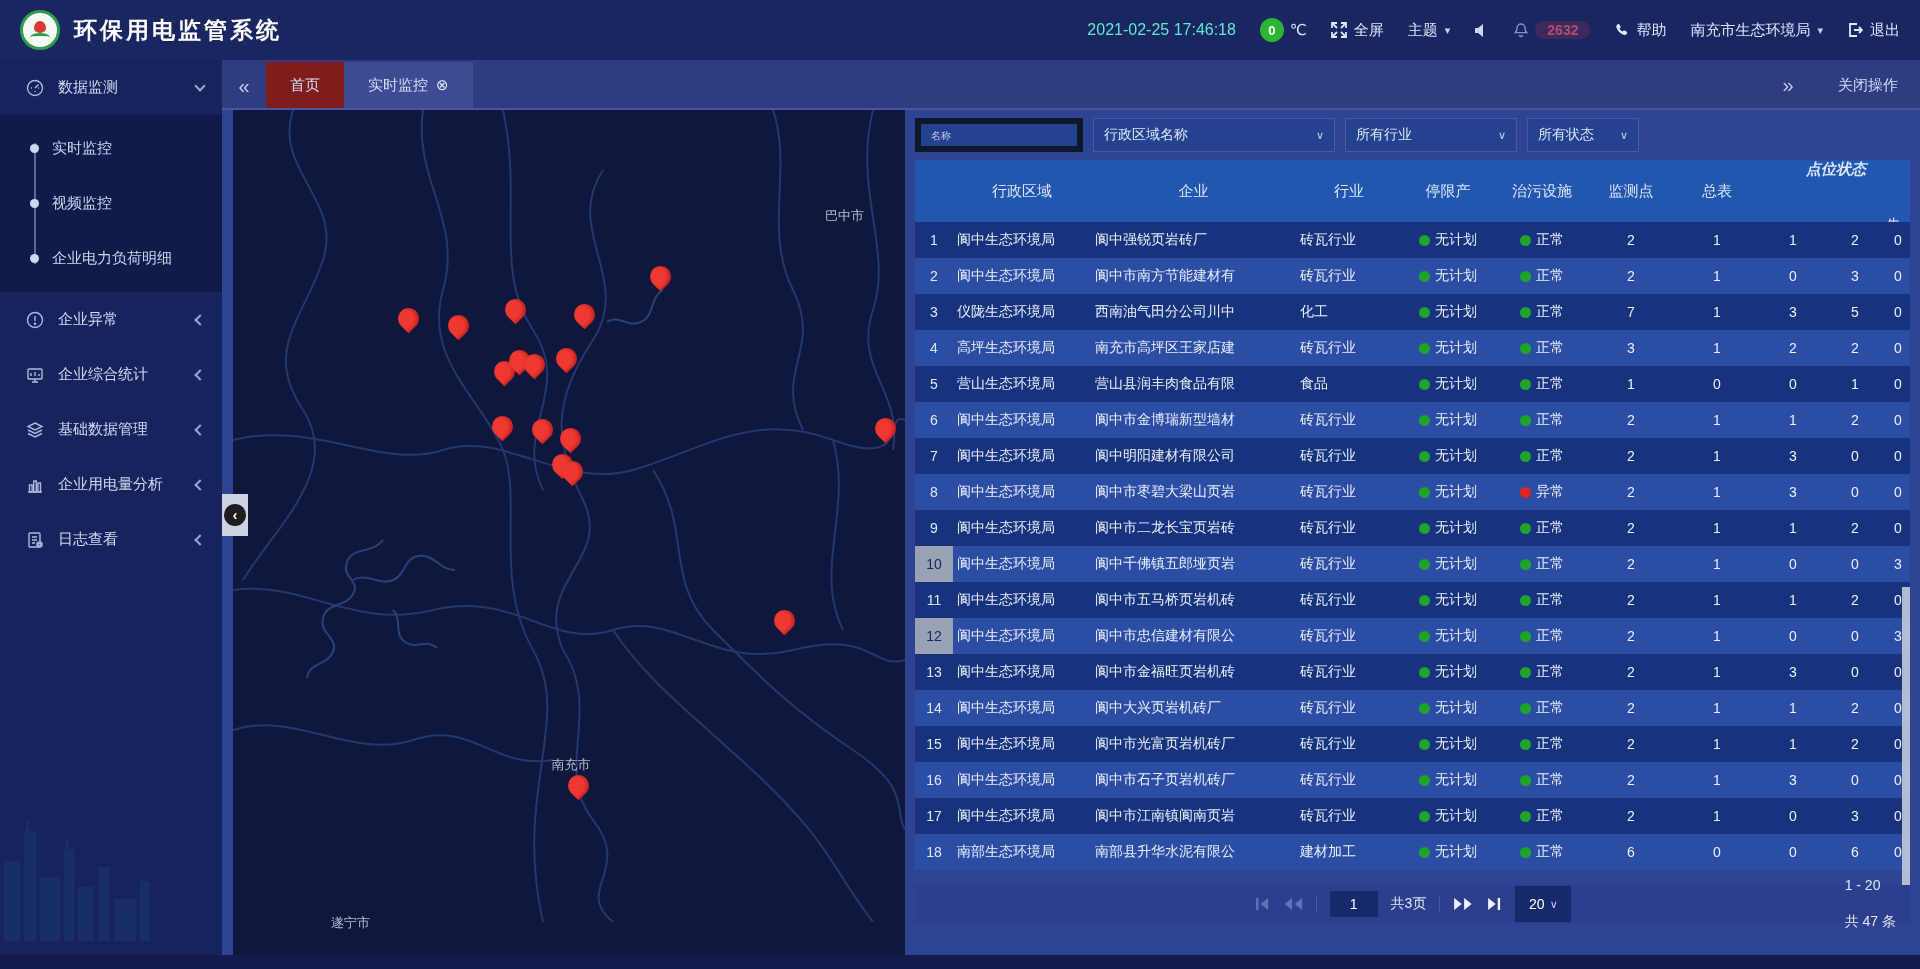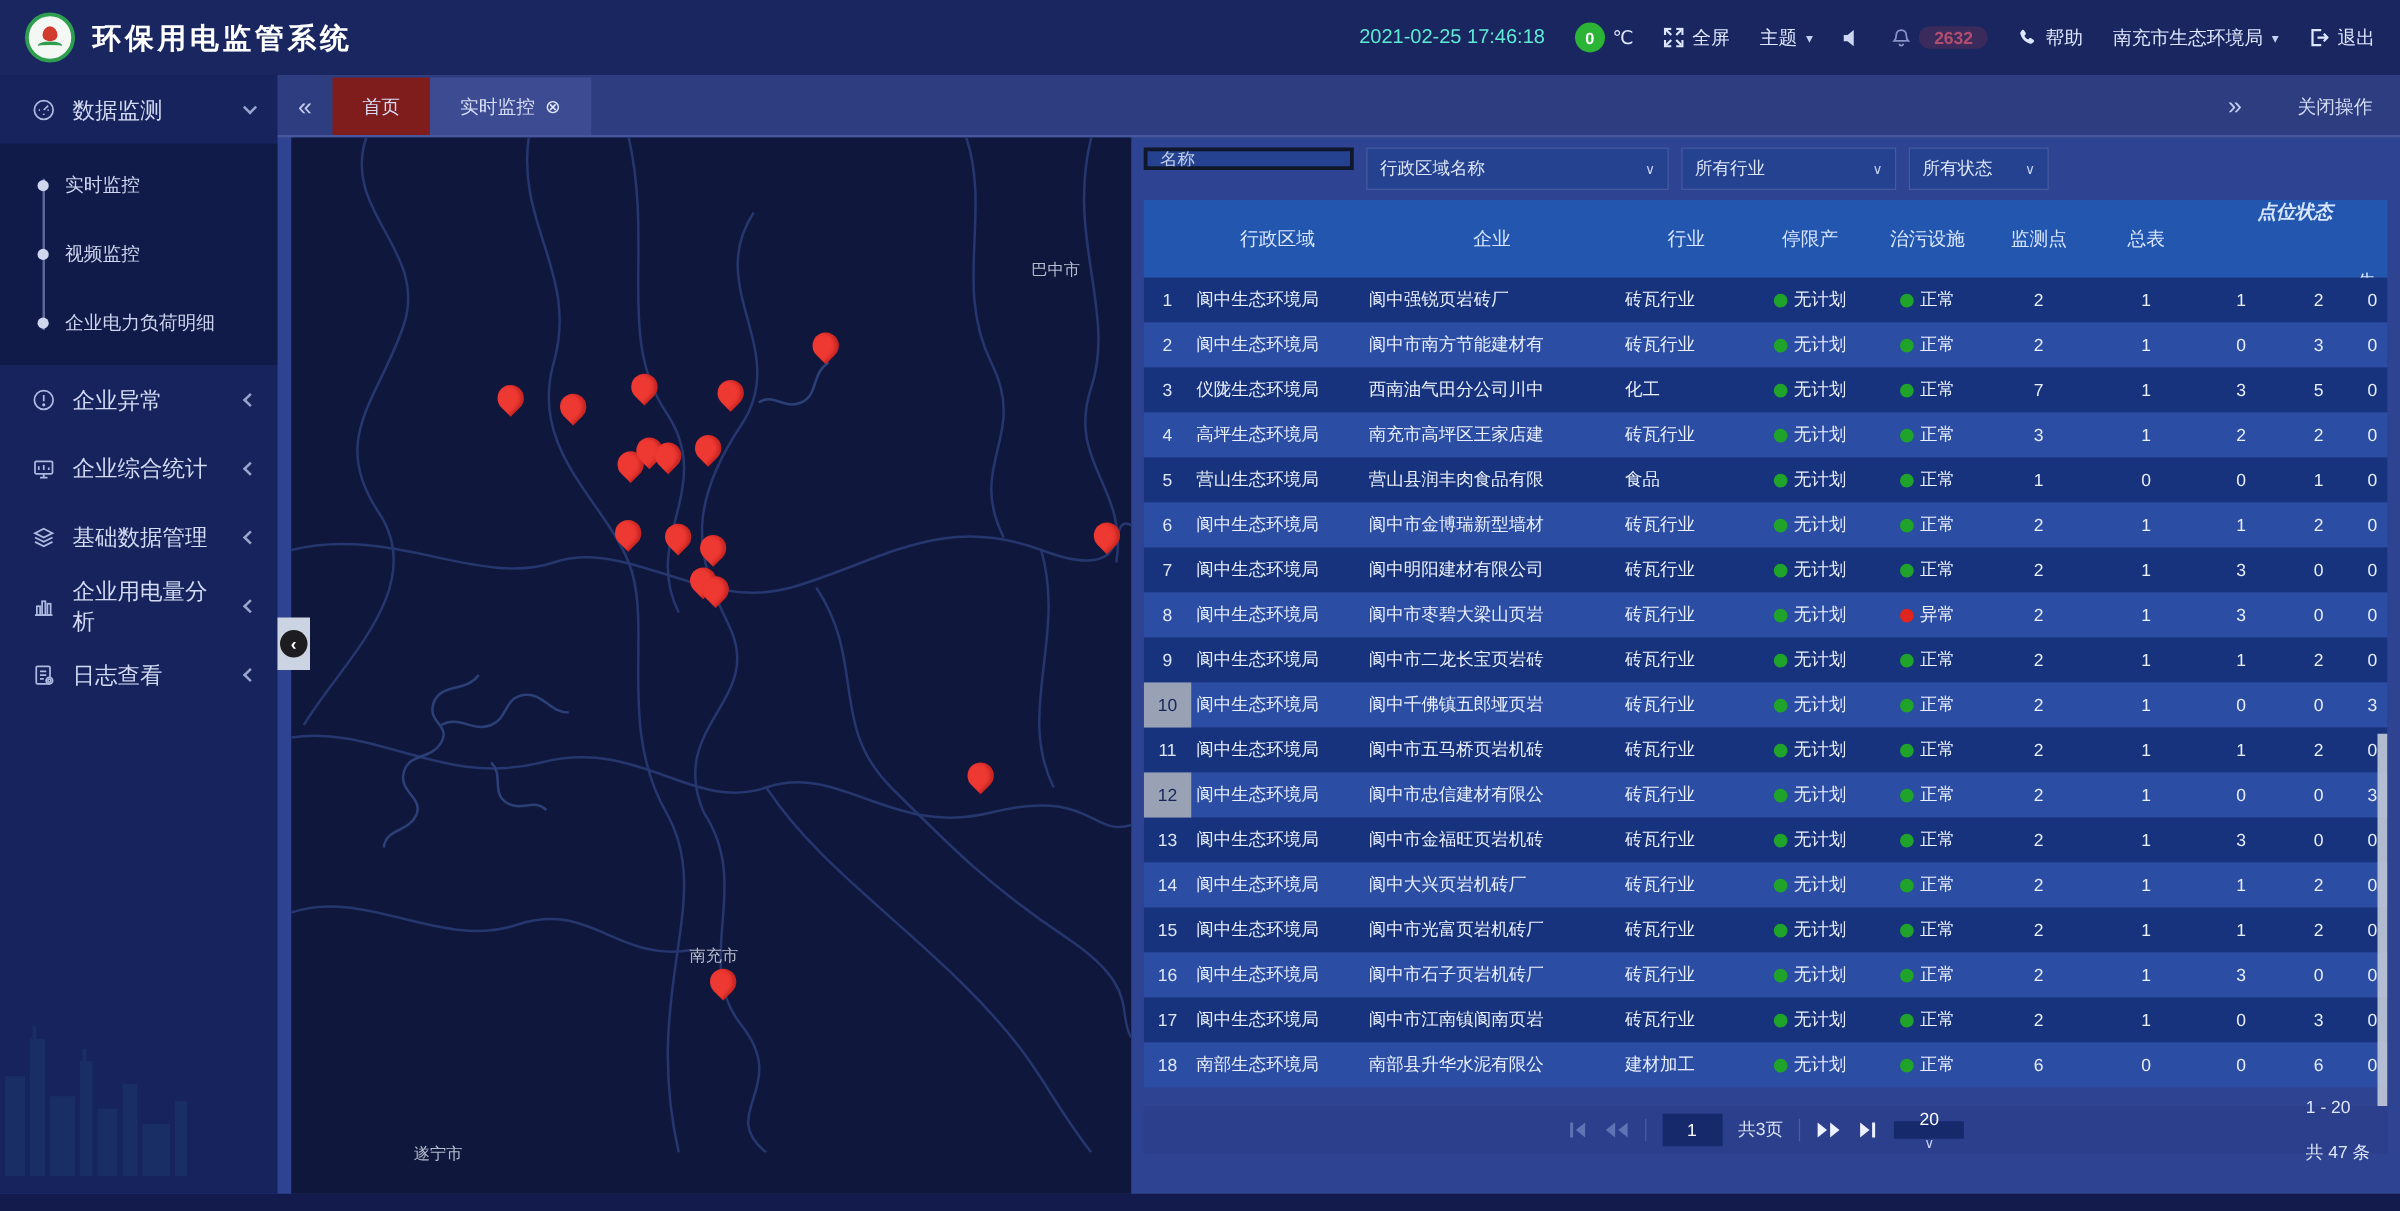--- a/index.html
+++ b/index.html
@@ -23,21 +23,21 @@
   .hbtn svg { display:block; }
   .caret { font-size:11px; color:#c6d0f0; }
   .pill { background:#3a2b5c; color:#b14d6e; font-weight:bold; font-size:14px; border-radius:10px; padding:1px 12px; }
   .bell { color:#8b94c8; display:flex; align-items:center; gap:6px; }
 
   
   .shell { flex:1; display:flex; min-height:0; }
 
   
   .sidebar { width:222px; flex:0 0 222px; background:#16235c; position:relative; overflow:hidden; }
-  .m-item { height:55px; display:flex; align-items:center; padding:0 18px 0 26px; color:#d3daf3; font-size:18px;
+  .m-item { height:55px; display:flex; align-items:center; padding:0 18px 0 26px; color:#d3daf3; font-size:15px;
     cursor:pointer; gap:14px; }
   .m-item svg { flex:0 0 18px; }
   .m-item .lbl { flex:1; }
   .chev { width:8px; height:8px; border-right:2px solid #9aa5cf; border-bottom:2px solid #9aa5cf; display:inline-block; }
   .chev.down { transform:rotate(45deg); margin-top:-4px; }
   .chev.left { transform:rotate(135deg); }
   .submenu { background:#111b49; padding:6px 0; position:relative; }
   .s-item { height:55px; display:flex; align-items:center; padding-left:52px; color:#cdd5f0; font-size:15px;
     cursor:pointer; position:relative; }
   .s-item::before { content:""; position:absolute; left:30px; top:50%; width:9px; height:9px; margin-top:-5px;
@@ -72,22 +72,22 @@
     box-shadow:inset -2px -2px 3px rgba(120,0,0,.35); cursor:pointer; }
   .maplabel { position:absolute; color:#b6bdcf; font-size:13px; transform:translate(-50%,-50%); white-space:nowrap; }
   .handle { position:absolute; left:-11px; top:45.5%; width:26px; height:42px; background:#ccd3e2; cursor:pointer;
     display:flex; align-items:center; justify-content:center; }
   .handle i { width:22px; height:22px; border-radius:50%; background:#1d1d1f; color:#fff; display:flex;
     align-items:center; justify-content:center; font-style:normal; font-size:14px; font-weight:bold; }
 
   
   .panel { flex:1; margin:0 10px; display:flex; flex-direction:column; min-width:0; padding-bottom:32px; }
   .filters { display:flex; gap:10px; margin:8px 0 6px; }
-  .f-input { width:168px; height:18px; background:#24428f; border:3px solid #0f172a; color:#e2e9fb;
-    font-size:14px; padding:0 10px; outline:none; font-family:inherit; }
+  .f-input { width:168px; height:34px; background:#24428f; border:6px solid #0f172a; color:#e2e9fb;
+    font-size:10px; padding:0 10px; outline:none; font-family:inherit; }
   .f-input::placeholder { color:#c2cdea; }
   .f-select { height:34px; background:#24428f; border:1px solid #46599e; color:#dde5f9; font-size:14px;
     display:flex; align-items:center; justify-content:space-between; padding:0 10px; cursor:pointer; }
   .w1{width:242px;} .w2{width:172px;} .w3{width:112px;}
 
   .table { flex:1; display:flex; flex-direction:column; min-height:0; margin-top:2px; }
   .thead { height:62px; flex:0 0 62px; background:#2356ae; color:#d9e6ff; font-size:15px; display:flex; }
   .th { display:flex; align-items:center; justify-content:center; }
   .grp { flex:1; display:flex; flex-direction:column; }
   .grp-top { height:30px; display:flex; align-items:center; justify-content:center; font-style:italic; font-weight:bold; }
@@ -108,22 +108,22 @@
   .dot.green { background:#1fa32b; } .dot.red { background:#e0251f; }
   .td.stat-cell { justify-content:center; }
   .scrollthumb { position:absolute; right:0; top:55%; width:8px; height:45%; background:#c2cad8; opacity:.9; cursor:grab; }
 
   .pager { height:38px; flex:0 0 38px; background:#2b3f8c; position:relative; display:flex; align-items:center; }
   .pager-center { position:absolute; left:50%; transform:translateX(-50%); display:flex; align-items:center; gap:13px; }
   .pgbtn { display:flex; align-items:center; cursor:pointer; }
   .sep { width:1px; height:18px; background:#4a5da8; }
   .pg-input { width:48px; height:26px; background:#16296a; border:none; color:#fff; text-align:center; font-size:14px; font-family:inherit; }
   .pg-label { color:#dfe7fa; font-size:14px; }
-  .pg-select { width:56px; height:14px; background:#16296a; color:#fff; font-size:14px; display:flex;
-    align-items:center; justify-content:center; gap:5px; cursor:pointer;flex-direction:column; }
+  .pg-select { width:56px; height:36px; background:#16296a; color:#fff; font-size:14px; display:flex;
+    align-items:center; justify-content:center; gap:5px; cursor:pointer; }
   .pager-right { position:absolute; right:14px; display:flex; gap:20px; color:#dfe7fa; font-size:14px;flex-direction:column; }
 
   .footer { height:14px; flex:0 0 14px; background:#121b4b; }
 </style>
 </head>
 <body>
 
 <div class="app">
 
   <header class="hdr">

